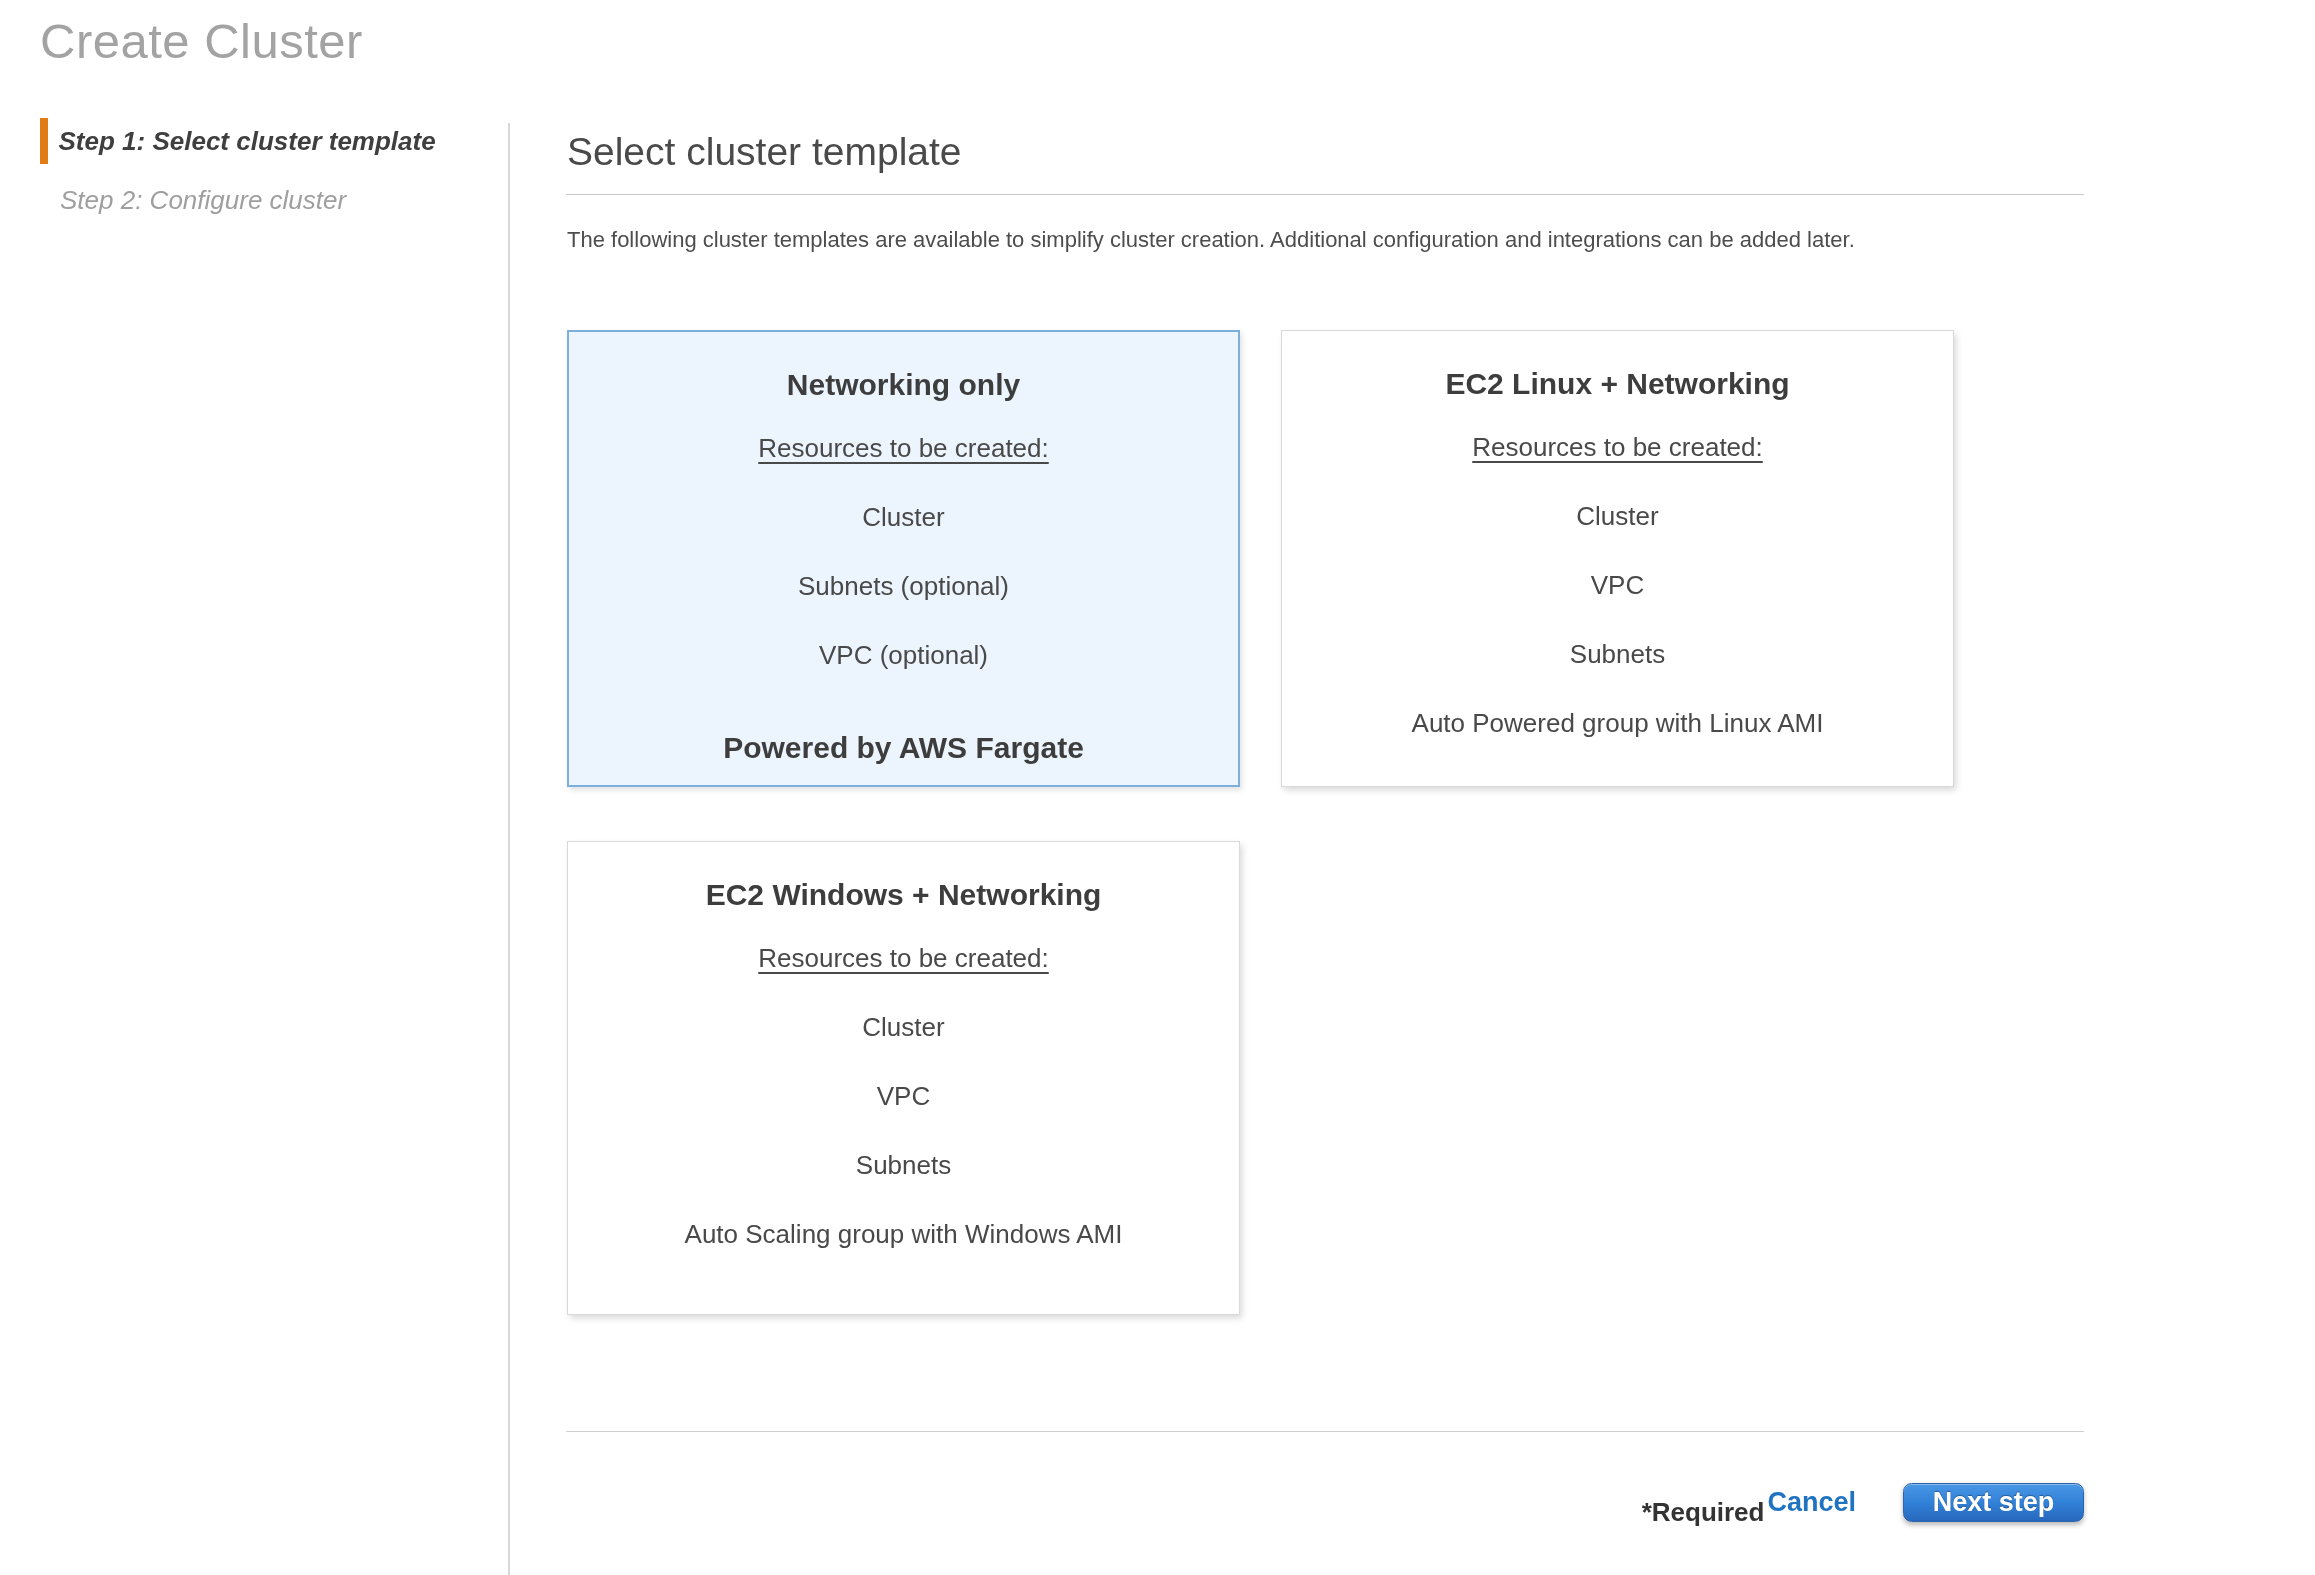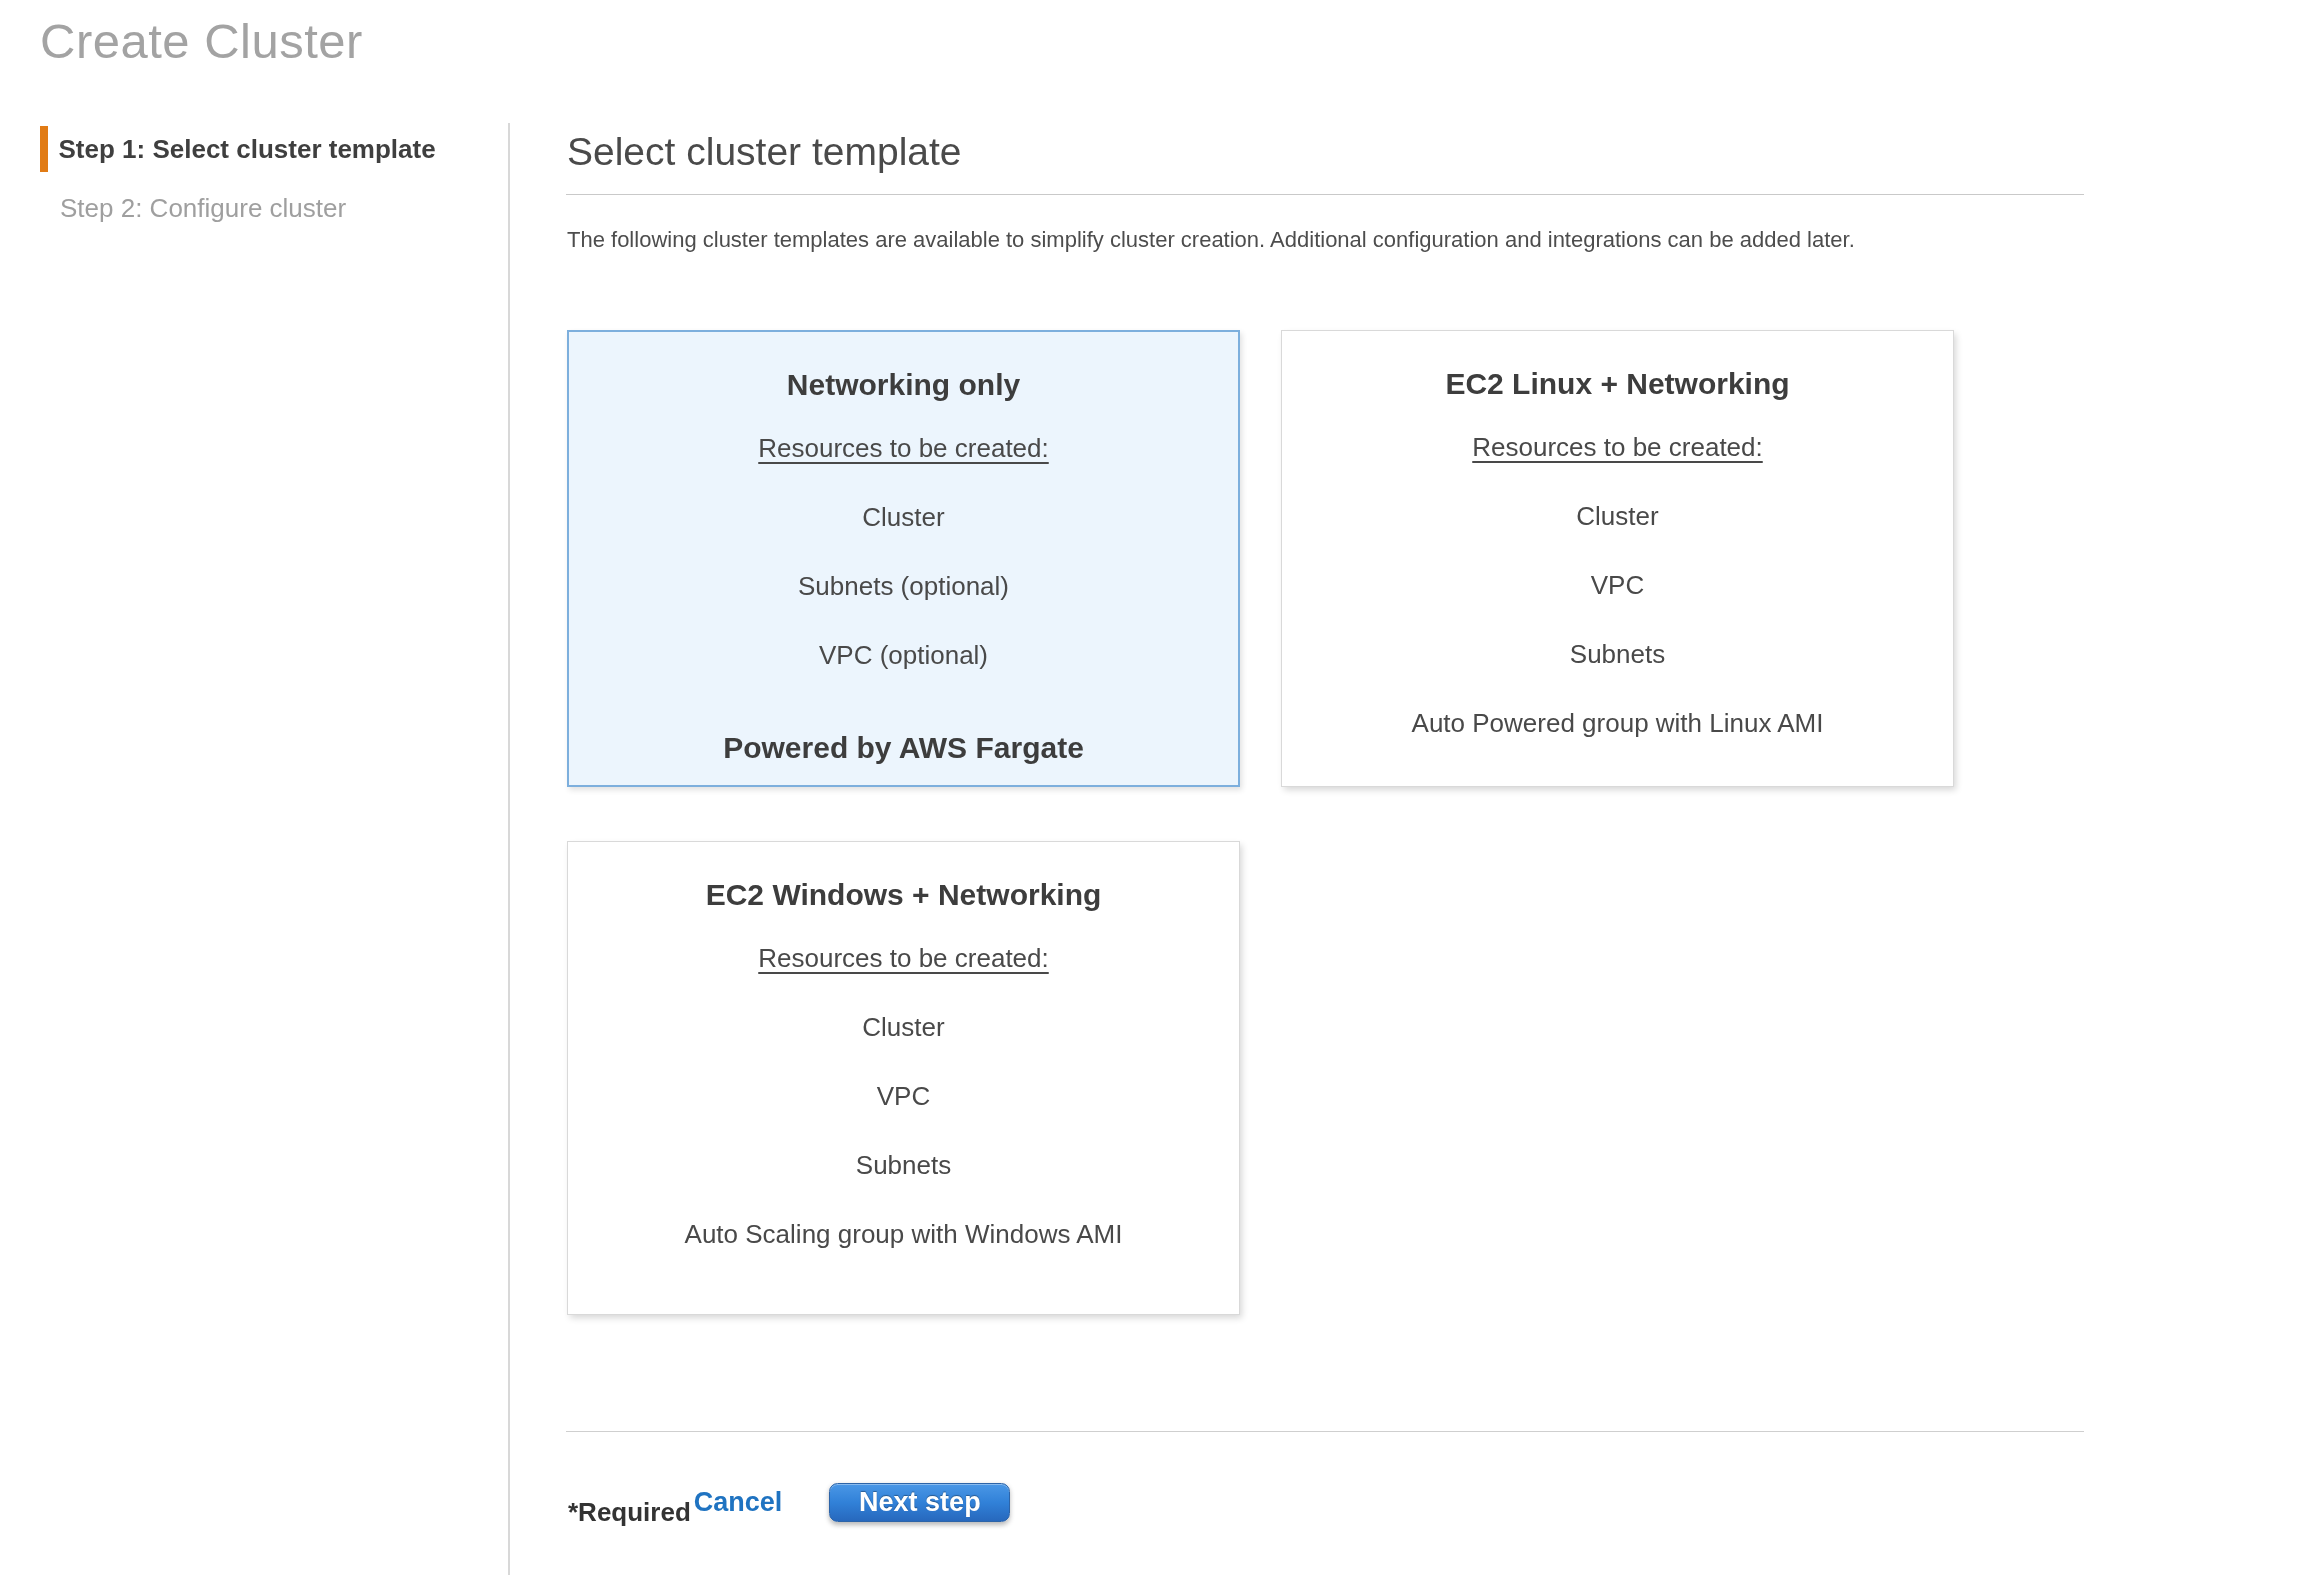--- a/index.html
+++ b/index.html
@@ -13,21 +13,21 @@
   #canvas { position: absolute; inset: 0; width: 2315px; height: 1575px; }
 
   
   .page-title {
     position: absolute; left: 38px; top: 11.4px;
     font-size: 49px; font-weight: 400; color: #a3a3a3;
     letter-spacing: 0.5px;
   }
 
   
-  .sidebar { position: absolute; left: 0; top: 124px; width: 507px; }
+  .sidebar { position: absolute; left: 0; top: 116px; width: 507px; font-style: italic; }
   .step-active {
     display: flex; align-items: center;
     margin-left: 38px;
     border-left: 8.6px solid #e17b15;
     padding-left: 9.5px; height: 46px;
     font-size: 26px; font-weight: 700; color: #3f3f3f;
     cursor: pointer;
   }
   .step-inactive {
     margin-left: 56px; margin-top: 20px;
@@ -87,21 +87,21 @@
   .card-item { margin-top: 36px; font-size: 26px; color: #494949; }
   .card-footer {
     position: absolute; left: 0; right: 0; bottom: 19px;
     font-size: 30px; font-weight: 700; color: #3d3d3d;
   }
 
   
   .hr-bottom { border: none; border-top: 1.9px solid #cfcfcf; height: 0; margin-top: 115px; }
   .footer-bar {
     margin-top: 40px;
-    display: flex; align-items: center; justify-content: flex-start;
+    display: flex; align-items: center; justify-content: flex-end;
     width: 1520px;
   }
   .required-note { font-size: 26px; font-weight: 700; color: #333; margin-top: 21px; }
   .footer-actions { display: flex; align-items: center; }
   .cancel-link {
     font-size: 27px; font-weight: 700; color: #1f73c1;
     cursor: pointer; margin-right: 46px;
     background: none; border: none;
     font-family: "Liberation Sans", sans-serif;
   }

